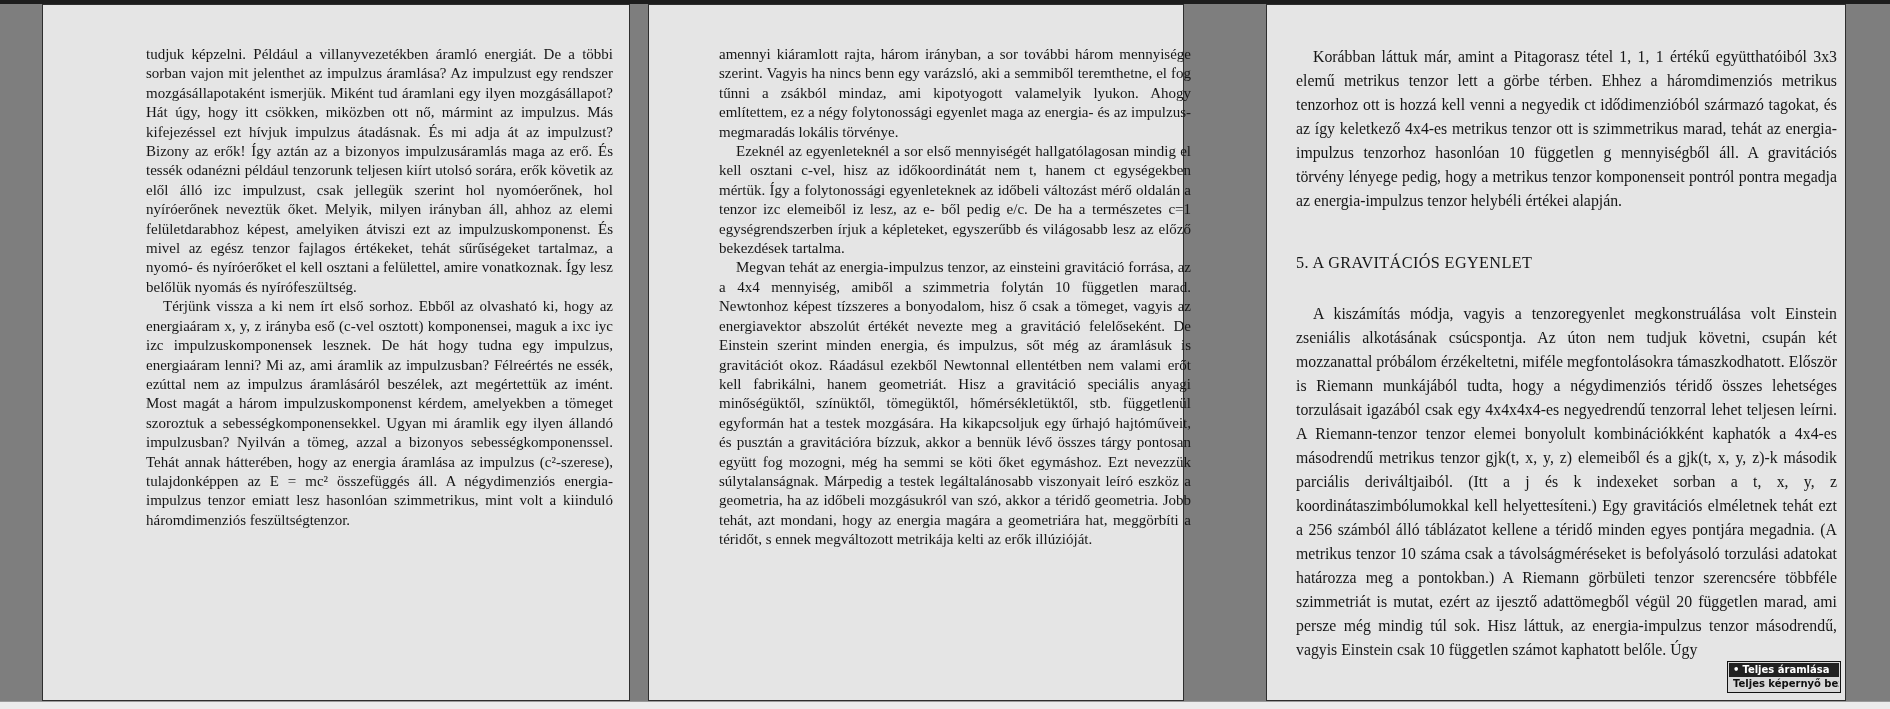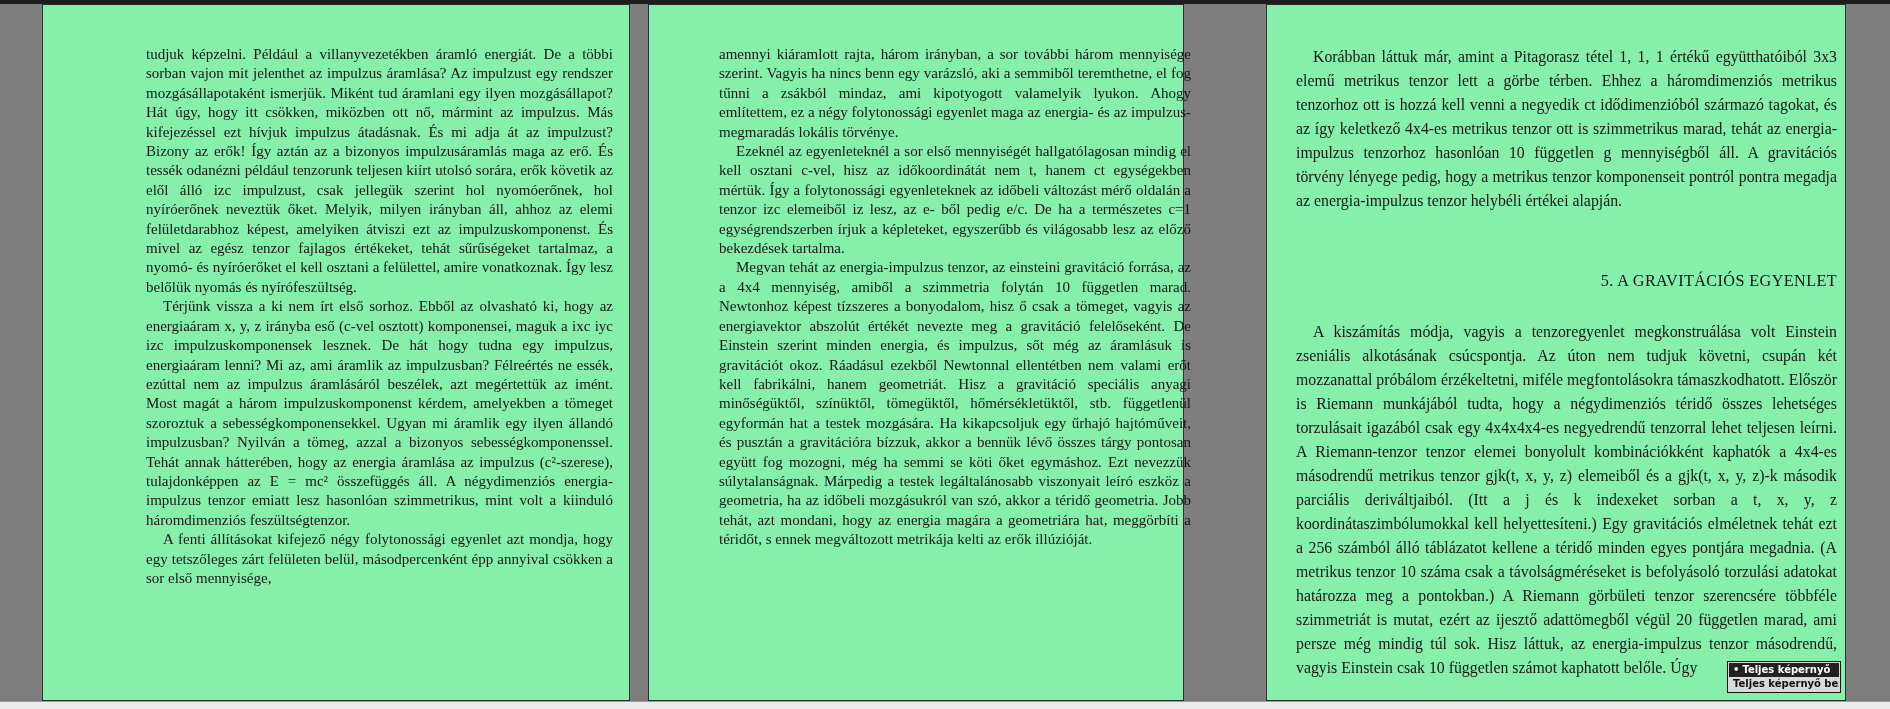--- a/index.html
+++ b/index.html
@@ -13,43 +13,43 @@
   .top-edge{
     position:absolute;left:0;top:0;width:1890px;height:4px;
     background:#1d1d1d;
   }
   .bottom-edge{
     position:absolute;left:0;top:701px;width:1890px;height:8px;
     background:#ececec;border-top:1px solid #9a9a9a;box-sizing:border-box;
   }
   .page{
     position:absolute;top:4px;height:697px;
-    background:#86efac;
+    background:#e5e5e5;
     border:1px solid #2e2e2e;
     box-sizing:border-box;
   }
   #page1{left:42px;width:588px;}
   #page2{left:648px;width:536px;}
   #page3{left:1266px;width:580px;}
   .textcol{
     position:absolute;
     text-align:justify;
     color:#161616;
   }
   #page1 .textcol{left:103px;top:40px;width:467px;font-size:15px;line-height:19.4px;}
   #page2 .textcol{left:70px; top:40px;width:472px;font-size:15px;line-height:19.4px;}
   #page3 .textcol{left:29px; top:40px;width:541px;font-size:15.8px;line-height:24px;}
   p.para{margin:0;padding:0;}
   p.para.ind{text-indent:17px;}
   h2.section{
-    text-align:right;
+    text-align:left;
     font-weight:normal;
     font-size:16.2px;
     letter-spacing:0.4px;
-    margin:56px 0 27px 0;
+    margin:38px 0 27px 0;
   }
   .context-menu{
     position:absolute;left:1727px;top:661px;width:114px;
     background:#d9d9d9;
     border:1px solid #121212;
     padding:1px;
     box-sizing:border-box;
     font-family:"DejaVu Sans", sans-serif;
     font-size:10px;
     font-weight:bold;
@@ -68,21 +68,20 @@
 </style>
 </head>
 <body>
 
 <div class="top-edge"></div>
 
 <div class="page" id="page1">
   <div class="textcol">
     <p class="para">tudjuk képzelni. Például a villanyvezetékben áramló energiát. De a többi sorban vajon mit jelenthet az impulzus áramlása? Az impulzust egy rendszer mozgásállapotaként ismerjük. Miként tud áramlani egy ilyen mozgásállapot? Hát úgy, hogy itt csökken, miközben ott nő, mármint az impulzus. Más kifejezéssel ezt hívjuk impulzus átadásnak. És mi adja át az impulzust? Bizony az erők! Így aztán az a bizonyos impulzusáramlás maga az erő. És tessék odanézni például tenzorunk teljesen kiírt utolsó sorára, erők követik az elől álló izc impulzust, csak jellegük szerint hol nyomóerőnek, hol nyíróerőnek neveztük őket. Melyik, milyen irányban áll, ahhoz az elemi felületdarabhoz képest, amelyiken átviszi ezt az impulzuskomponenst. És mivel az egész tenzor fajlagos értékeket, tehát sűrűségeket tartalmaz, a nyomó- és nyíróerőket el kell osztani a felülettel, amire vonatkoznak. Így lesz belőlük nyomás és nyírófeszültség.</p>
     <p class="para ind">Térjünk vissza a ki nem írt első sorhoz. Ebből az olvasható ki, hogy az energiaáram x, y, z irányba eső (c-vel osztott) komponensei, maguk a ixc iyc izc impulzuskomponensek lesznek. De hát hogy tudna egy impulzus, energiaáram lenni? Mi az, ami áramlik az impulzusban? Félreértés ne essék, ezúttal nem az impulzus áramlásáról beszélek, azt megértettük az imént. Most magát a három impulzuskomponenst kérdem, amelyekben a tömeget szoroztuk a sebességkomponensekkel. Ugyan mi áramlik egy ilyen állandó impulzusban? Nyilván a tömeg, azzal a bizonyos sebességkomponenssel. Tehát annak hátterében, hogy az energia áramlása az impulzus (c²-szerese), tulajdonképpen az E = mc² összefüggés áll. A négydimenziós energia-impulzus tenzor emiatt lesz hasonlóan szimmetrikus, mint volt a kiinduló háromdimenziós feszültségtenzor.</p>
-    <p class="para ind">A fenti állításokat kifejező négy folytonossági egyenlet azt mondja, hogy egy tetszőleges zárt felületen belül, másodpercenként épp annyival csökken a sor első mennyisége,</p>
   </div>
 </div>
 
 <div class="page" id="page2">
   <div class="textcol">
     <p class="para">amennyi kiáramlott rajta, három irányban, a sor további három mennyisége szerint. Vagyis ha nincs benn egy varázsló, aki a semmiből teremthetne, el fog tűnni a zsákból mindaz, ami kipotyogott valamelyik lyukon. Ahogy említettem, ez a négy folytonossági egyenlet maga az energia- és az impulzus-megmaradás lokális törvénye.</p>
     <p class="para ind">Ezeknél az egyenleteknél a sor első mennyiségét hallgatólagosan mindig el kell osztani c-vel, hisz az időkoordinátát nem t, hanem ct egységekben mértük. Így a folytonossági egyenleteknek az időbeli változást mérő oldalán a tenzor izc elemeiből iz lesz, az e- ből pedig e/c. De ha a természetes c=1 egységrendszerben írjuk a képleteket, egyszerűbb és világosabb lesz az előző bekezdések tartalma.</p>
     <p class="para ind">Megvan tehát az energia-impulzus tenzor, az einsteini gravitáció forrása, az a 4x4 mennyiség, amiből a szimmetria folytán 10 független marad. Newtonhoz képest tízszeres a bonyodalom, hisz ő csak a tömeget, vagyis az energiavektor abszolút értékét nevezte meg a gravitáció felelőseként. De Einstein szerint minden energia, és impulzus, sőt még az áramlásuk is gravitációt okoz. Ráadásul ezekből Newtonnal ellentétben nem valami erőt kell fabrikálni, hanem geometriát. Hisz a gravitáció speciális anyagi minőségüktől, színüktől, tömegüktől, hőmérsékletüktől, stb. függetlenül egyformán hat a testek mozgására. Ha kikapcsoljuk egy űrhajó hajtóműveit, és pusztán a gravitációra bízzuk, akkor a bennük lévő összes tárgy pontosan együtt fog mozogni, még ha semmi se köti őket egymáshoz. Ezt nevezzük súlytalanságnak. Márpedig a testek legáltalánosabb viszonyait leíró eszköz a geometria, ha az időbeli mozgásukról van szó, akkor a téridő geometria. Jobb tehát, azt mondani, hogy az energia magára a geometriára hat, meggörbíti a téridőt, s ennek megváltozott metrikája kelti az erők illúzióját.</p>
   </div>
 </div>
@@ -92,18 +91,18 @@
     <p class="para ind">Korábban láttuk már, amint a Pitagorasz tétel 1, 1, 1 értékű együtthatóiból 3x3 elemű metrikus tenzor lett a görbe térben. Ehhez a háromdimenziós metrikus tenzorhoz ott is hozzá kell venni a negyedik ct idődimenzióból származó tagokat, és az így keletkező 4x4-es metrikus tenzor ott is szimmetrikus marad, tehát az energia- impulzus tenzorhoz hasonlóan 10 független g mennyiségből áll. A gravitációs törvény lényege pedig, hogy a metrikus tenzor komponenseit pontról pontra megadja az energia-impulzus tenzor helybéli értékei alapján.</p>
     <h2 class="section">5. A GRAVITÁCIÓS EGYENLET</h2>
     <p class="para ind">A kiszámítás módja, vagyis a tenzoregyenlet megkonstruálása volt Einstein zseniális alkotásának csúcspontja. Az úton nem tudjuk követni, csupán két mozzanattal próbálom érzékeltetni, miféle megfontolásokra támaszkodhatott. Először is Riemann munkájából tudta, hogy a négydimenziós téridő összes lehetséges torzulásait igazából csak egy 4x4x4x4-es negyedrendű tenzorral lehet teljesen leírni. A Riemann-tenzor tenzor elemei bonyolult kombinációkként kaphatók a 4x4-es másodrendű metrikus tenzor gjk(t, x, y, z) elemeiből és a gjk(t, x, y, z)-k második parciális deriváltjaiból. (Itt a j és k indexeket sorban a t, x, y, z koordinátaszimbólumokkal kell helyettesíteni.) Egy gravitációs elméletnek tehát ezt a 256 számból álló táblázatot kellene a téridő minden egyes pontjára megadnia. (A metrikus tenzor 10 száma csak a távolságméréseket is befolyásoló torzulási adatokat határozza meg a pontokban.) A Riemann görbületi tenzor szerencsére többféle szimmetriát is mutat, ezért az ijesztő adattömegből végül 20 független marad, ami persze még mindig túl sok. Hisz láttuk, az energia-impulzus tenzor másodrendű, vagyis Einstein csak 10 független számot kaphatott belőle. Úgy</p>
   </div>
 </div>
 
 <div class="bottom-edge"></div>
 
 <div class="context-menu">
   <div class="menu-item selected">
-    <span class="bullet">•</span><span>Teljes képernyő</span>
+    <span class="bullet">•</span><span>Teljes áramlása</span>
   </div>
   <div class="menu-item normal">
     <span>Teljes képernyő bezárása</span>
   </div>
 </div>
 
 </body></html>

